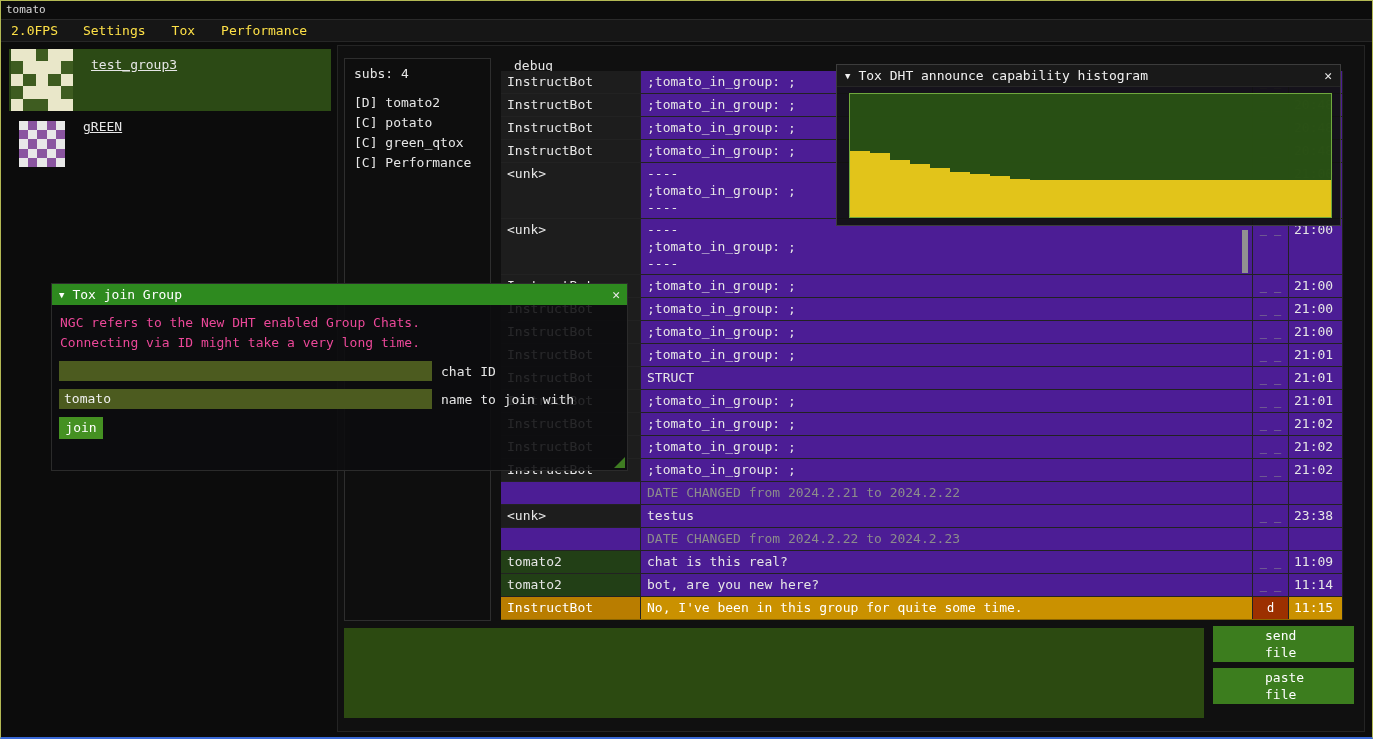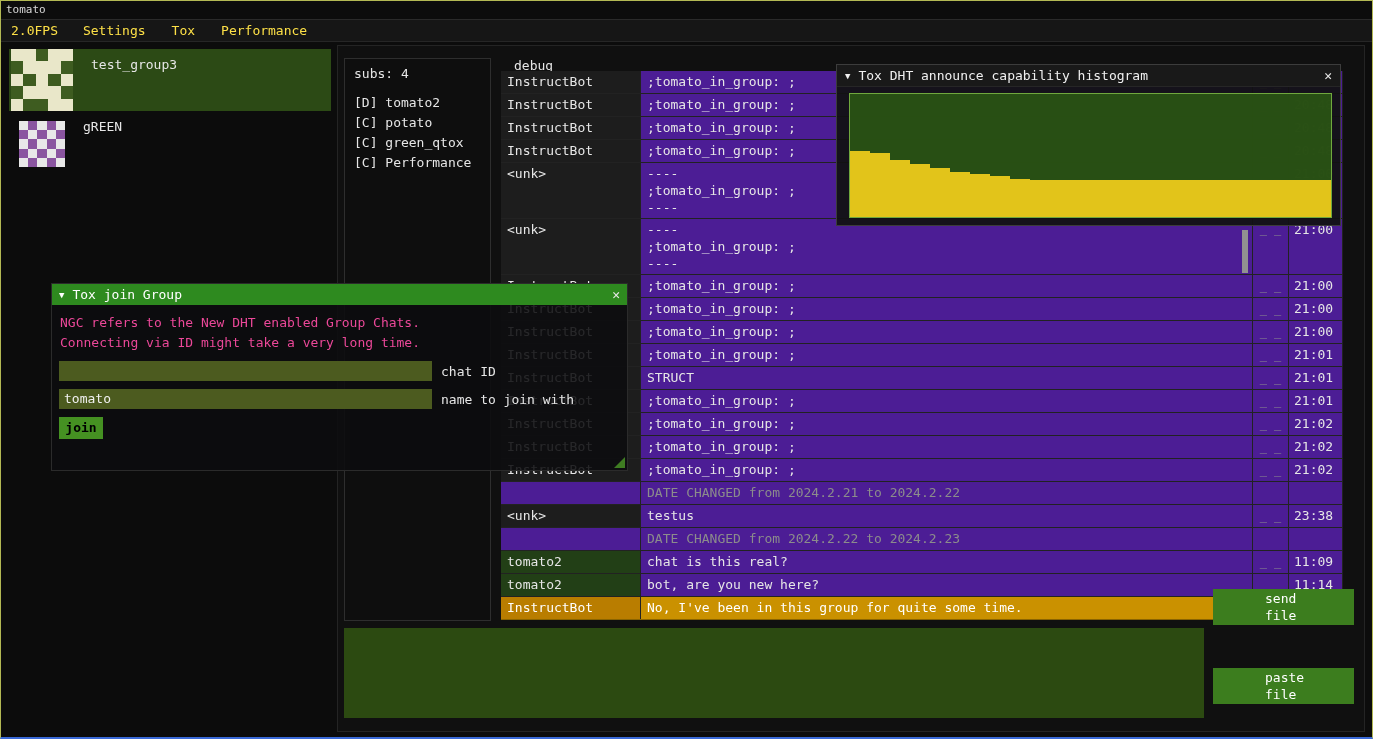--- a/index.html
+++ b/index.html
@@ -14,21 +14,21 @@
 
   
   .title-bar { left:0; top:0; width:100%; height:18px; padding:2px 5px; font-size:11px; color:#d8d8d8; }
   .menu-bar { left:0; top:18px; width:100%; height:23px; background:#161616;
               border-top:1px solid #2a2a2a; border-bottom:1px solid #262626;
               display:flex; align-items:center; color:#fde047; }
   .fps { padding:0 12px 0 10px; }
   .menu-item { padding:0 13px; }
 
   
-  .group-item { left:8px; width:322px; display:flex; align-items:flex-start; }
+  .group-item { left:8px; width:322px; display:flex; align-items:flex-start;text-decoration:underline; }
   .group-item.selected { background:#2c4a15; }
   .g1 { top:48px; height:62px; }
   .g2 { top:114px; height:56px; }
   .avatar { width:62px; height:62px; margin-left:2px; }
   .avatar-sm { width:46px; height:46px; margin-left:10px; margin-top:6px; }
   .avatar svg { width:100%; height:100%; display:block; }
   .group-label { margin-left:18px; margin-top:8px; }
   .g2 .group-label { margin-top:4px; }
 
   
@@ -55,34 +55,34 @@
   .hl { background:#ca9100; color:#ffffff; border-bottom-color:#8a6400; }
   .hl .cell.name   { background:#b97d00; color:#fff; }
   .hl .cell.status { background:#9c3000; color:#fff; }
   .chat-scrollbar { left:1241px; top:229px; width:6px; height:43px; background:#919191; z-index:3; }
 
   
   .compose-input { left:343px; top:627px; width:860px; height:90px; background:#2c4a11; z-index:2; }
   .file-btn { left:1212px; width:141px; height:36px; background:#3c7d1e; color:#fff;
               display:flex; align-items:center; padding-left:52px;
               white-space:pre-line; line-height:17px; z-index:2; }
-  .send-btn { top:588px; }
+  .send-btn { top:625px; }
   .paste-btn { top:667px; }
 
   
   .join-dialog { left:50px; top:282px; width:577px; height:188px;
                  background:rgba(13,13,15,0.88); border:1px solid #2b2b2b; z-index:10; }
   .dlg-title { height:21px; background:#2e8a1f; color:#fff; display:flex; align-items:center; gap:8px; padding:0 7px; }
   .arrow { font-size:9px; }
   .dlg-close { margin-left:auto; color:#e8e8e8; }
   .hints { padding:8px 8px 0; color:#ec4899; line-height:20px; }
   .field-row { display:flex; align-items:center; margin:8px 0 0 7px; height:20px; }
   .text-input { width:373px; height:20px; background:#4c5b1f; color:#f0f0f0; line-height:20px; padding:0 5px; }
   .field-label { margin-left:9px; }
-  .join-btn { margin:8px 0 8px 7px; width:44px; height:22px; background:#459122; color:#000000; text-align:center; line-height:22px; display:inline-block;font-weight:bold; }
+  .join-btn { margin:8px 0 8px 7px; width:44px; height:22px; background:#459122; color:#ffffff; text-align:center; line-height:22px; display:inline-block; }
   .resize-grip { position:absolute; right:2px; bottom:2px; width:0; height:0;
                  border-left:11px solid transparent; border-bottom:11px solid #3f7d22; }
 
   
   .hist-window { left:835px; top:63px; width:505px; height:162px;
                  background:rgba(17,17,17,0.93); border:1px solid #3c3c3c; z-index:10; }
   .hist-title { height:22px; background:#191919; display:flex; align-items:center; gap:8px; padding:0 8px; color:#f0f0f0; border-bottom:1px solid #262626; }
   .hist-plot { position:absolute; left:12px; top:28px; width:483px; height:125px;
                background:rgba(44,88,20,0.87); border:1px solid #70a83e; }
   .hist-plot svg { position:absolute; left:0; top:0; width:100%; height:100%; }

